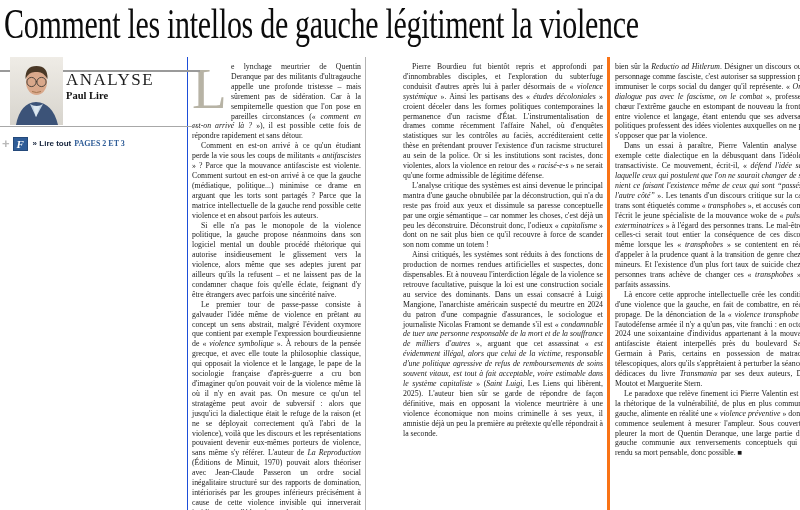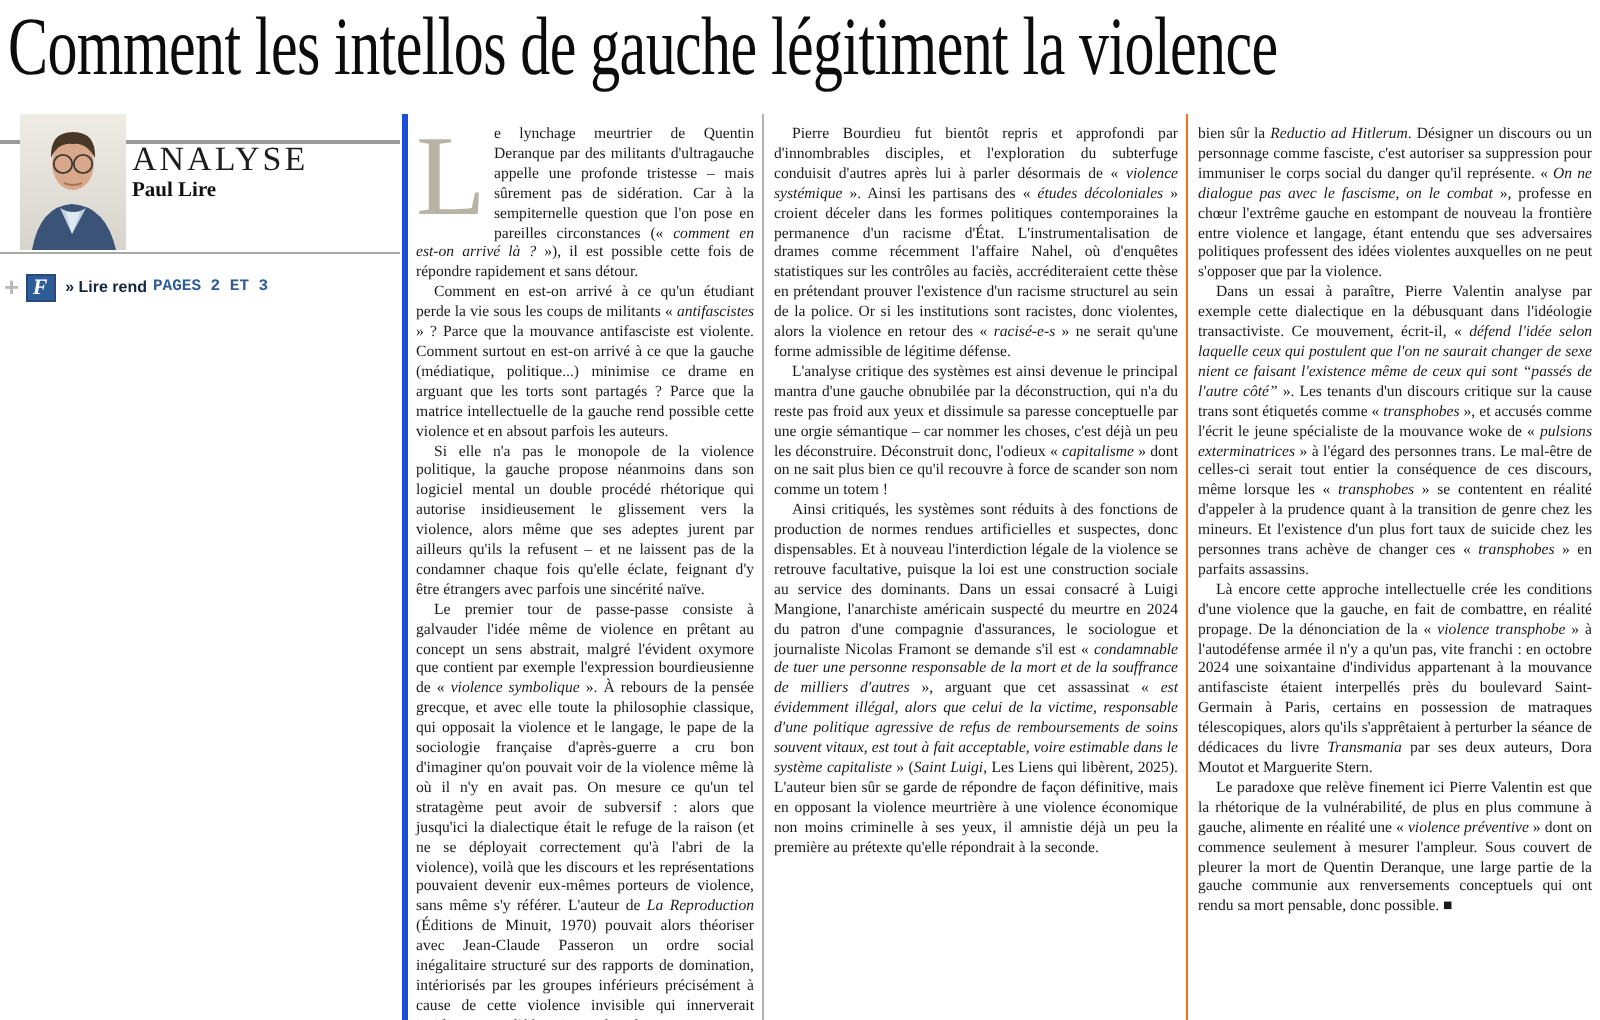--- a/index.html
+++ b/index.html
@@ -10,28 +10,28 @@
   }
   
   .headline{
     position:absolute;top:1px;left:4px;width:794px;height:52px;margin:0;
     font-size:30px;font-weight:400;letter-spacing:-0.3px;color:#0c0c0c;
     white-space:nowrap;overflow:hidden;
   }
   .headline .stretch{display:inline-block;transform:scale(1.0,1.38);transform-origin:top left;}
   
   .page-body{position:absolute;top:57px;left:0;width:800px;bottom:0;display:flex;box-sizing:border-box;}
-  .side{width:204px;box-sizing:border-box;border-right:3px solid #1d4ed8;position:relative;flex:none;}
+  .side{width:188px;box-sizing:border-box;border-right:1px solid #1d4ed8;position:relative;flex:none;}
   .col{
     flex:none;box-sizing:border-box;
     font-size:7.8px;line-height:9.9px;text-align:justify;
     padding:5px 4px 0 5px;color:#1a1a1a;
   }
   .col-1{width:178px;border-right:1px solid #b3b3b3;padding-left:4px;}
-  .col-2{width:212px;border-right:1px solid #f97316;}
+  .col-2{width:212px;border-right:3px solid #f97316;margin-left:32px;}
   .col-3{width:206px;}
   .col p{margin:0;}
   .col p.indent{text-indent:9px;}
   .col i{font-style:italic;}
   .dropcap{
     float:left;font-size:57px;line-height:50px;height:57px;width:36px;
     color:#b7b3a5;margin:2px 3px 0 0;text-align:left;font-weight:400;
   }
   
   .rule{position:absolute;left:0;background:#9a9a9a;}
@@ -45,21 +45,21 @@
   .author{position:absolute;left:66px;top:33px;font-size:10.5px;font-weight:700;color:#101010;}
   
   .read-also{position:absolute;left:2px;top:79px;height:15px;display:flex;align-items:center;cursor:pointer;}
   .plus-icon{color:#b9b9b9;font-size:13px;font-weight:700;font-family:"Liberation Sans",sans-serif;margin-right:3px;line-height:13px;}
   .figaro-logo{
     width:15px;height:14px;background:#2e5c97;color:#ffffff;border:1px solid #24497a;
     font-size:11px;font-weight:700;font-style:italic;text-align:center;line-height:13px;
     font-family:"Liberation Serif",serif;margin-right:5px;box-sizing:border-box;
   }
   .read-label{font-family:"Liberation Sans",sans-serif;font-size:8px;font-weight:700;color:#16243c;}
-  .read-pages{font-family:Liberation Mono, monospace;font-size:8px;font-weight:700;color:#2e5c97;margin-left:3px;}
+  .read-pages{font-family:Liberation Serif, serif;font-size:8px;font-weight:700;color:#2e5c97;margin-left:3px;}
 </style>
 </head>
 <body>
 
 <h1 class="headline"><span class="stretch">Comment les intellos de gauche légitiment la violence</span></h1>
 
 <div class="page-body">
 
   <div class="side">
     <div class="rule rule-top"></div>
@@ -80,21 +80,21 @@
       <circle cx="31.5" cy="25" r="4.6" fill="none" stroke="#3f3a33" stroke-width="0.9"></circle>
       <line x1="26.1" y1="24.5" x2="26.9" y2="24.5" stroke="#3f3a33" stroke-width="0.9"></line>
       <path d="M22 34.5 Q26.5 36.5 31 34.5" fill="none" stroke="#a5764f" stroke-width="1"></path>
     </svg>
     <div class="kicker">ANALYSE</div>
     <div class="author">Paul Lire</div>
     <div class="rule rule-bottom"></div>
     <div class="read-also">
       <span class="plus-icon">+</span>
       <span class="figaro-logo">F</span>
-      <span class="read-label">» Lire rend</span>
+      <span class="read-label">» Lire tout</span>
       <span class="read-pages">PAGES 2 ET 3</span>
     </div>
   </div>
 
   <div class="col col-1">
       <p><span class="dropcap">L</span>e lynchage meurtrier de Quentin Deranque par des militants d'ultragauche appelle une profonde tristesse – mais sûrement pas de sidération. Car à la sempiternelle question que l'on pose en pareilles circonstances (« <i>comment en est-on arrivé là ?</i> »), il est possible cette fois de répondre rapidement et sans détour.</p>
       <p class="indent">Comment en est-on arrivé à ce qu'un étudiant perde la vie sous les coups de militants « <i>antifascistes</i> » ? Parce que la mouvance antifasciste est violente. Comment surtout en est-on arrivé à ce que la gauche (médiatique, politique...) minimise ce drame en arguant que les torts sont partagés ? Parce que la matrice intellectuelle de la gauche rend possible cette violence et en absout parfois les auteurs.</p>
       <p class="indent">Si elle n'a pas le monopole de la violence politique, la gauche propose néanmoins dans son logiciel mental un double procédé rhétorique qui autorise insidieusement le glissement vers la violence, alors même que ses adeptes jurent par ailleurs qu'ils la refusent – et ne laissent pas de la condamner chaque fois qu'elle éclate, feignant d'y être étrangers avec parfois une sincérité naïve.</p>
       <p class="indent">Le premier tour de passe-passe consiste à galvauder l'idée même de violence en prêtant au concept un sens abstrait, malgré l'évident oxymore que contient par exemple l'expression bourdieusienne de « <i>violence symbolique</i> ». À rebours de la pensée grecque, et avec elle toute la philosophie classique, qui opposait la violence et le langage, le pape de la sociologie française d'après-guerre a cru bon d'imaginer qu'on pouvait voir de la violence même là où il n'y en avait pas. On mesure ce qu'un tel stratagème peut avoir de subversif : alors que jusqu'ici la dialectique était le refuge de la raison (et ne se déployait correctement qu'à l'abri de la violence), voilà que les discours et les représentations pouvaient devenir eux-mêmes porteurs de violence, sans même s'y référer. L'auteur de <i>La Reproduction</i> (Éditions de Minuit, 1970) pouvait alors théoriser avec Jean-Claude Passeron un ordre social inégalitaire structuré sur des rapports de domination, intériorisés par les groupes inférieurs précisément à cause de cette violence invisible qui innerverait insidieusement l'éducation ou la culture.</p>
     </div>

